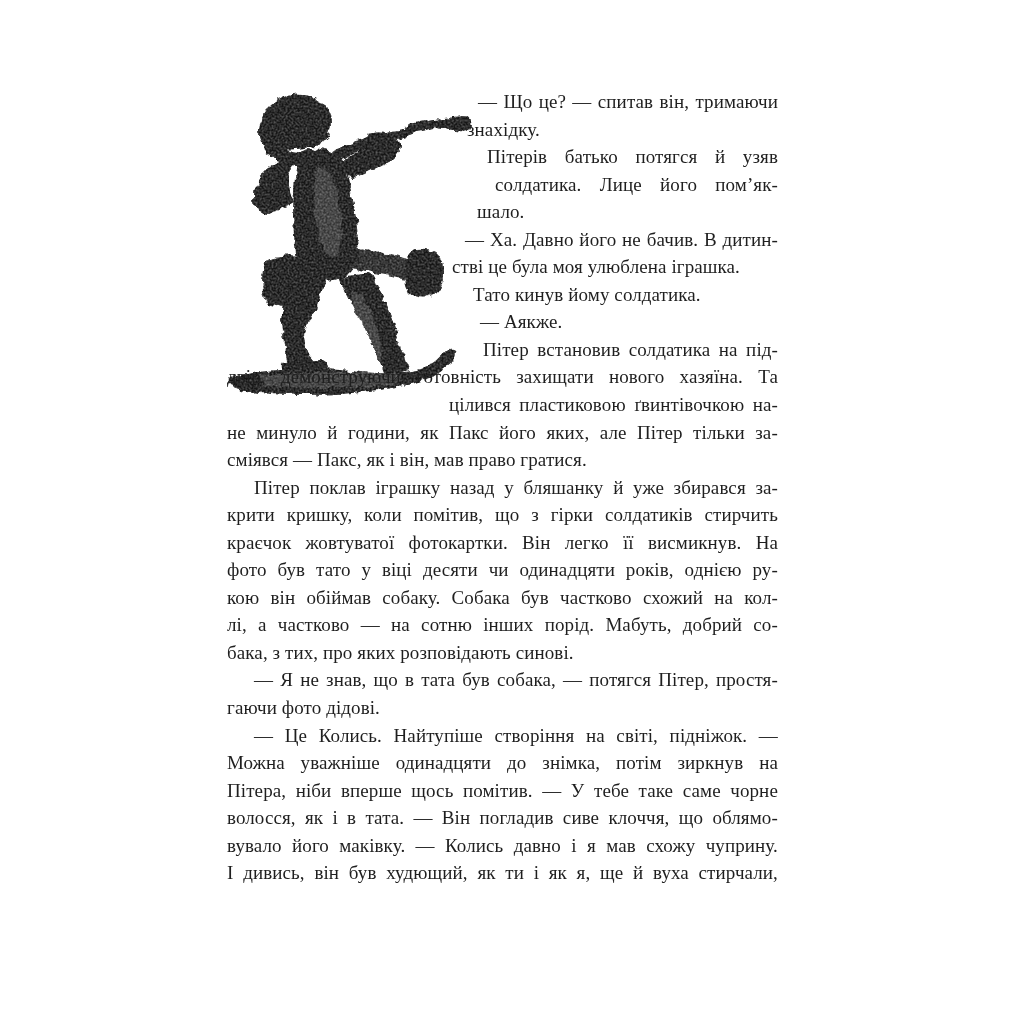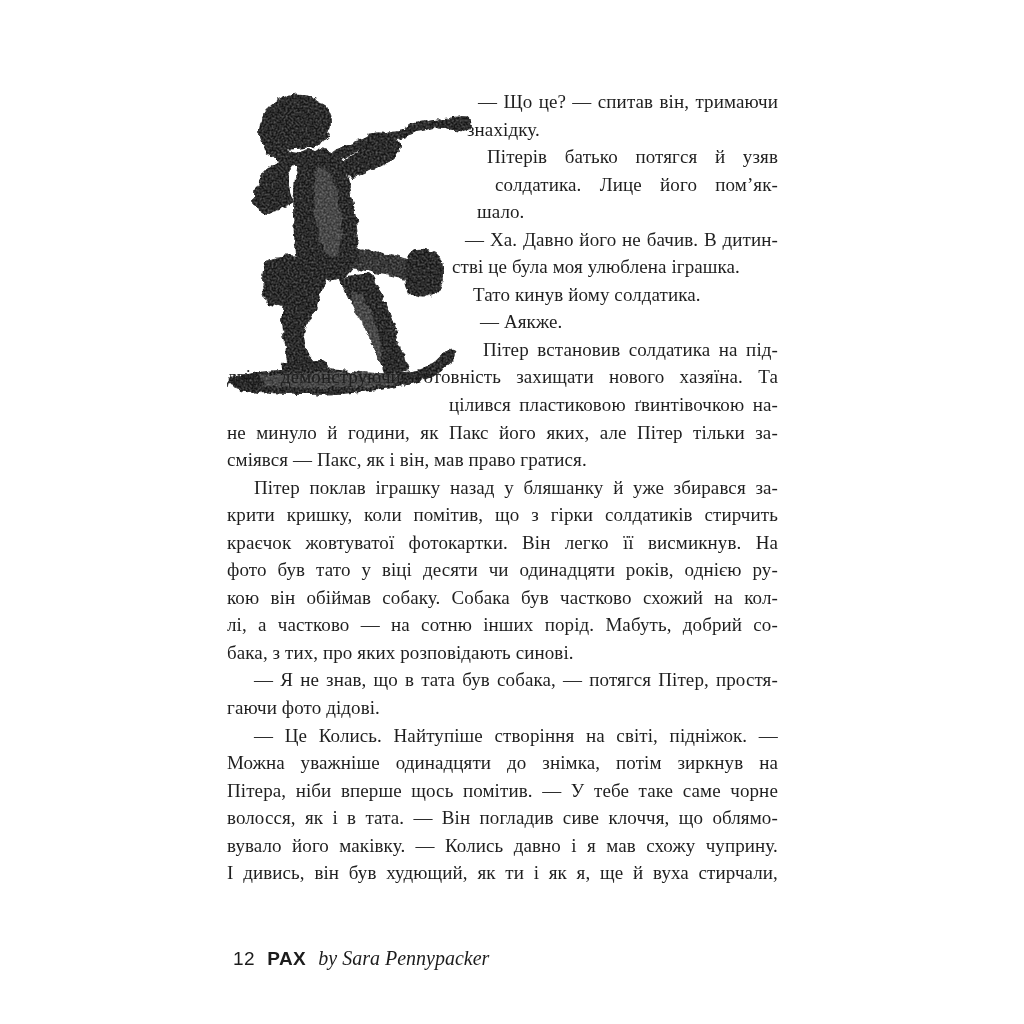--- a/index.html
+++ b/index.html
@@ -327,19 +327,14 @@
         <span>і</span>
         <span>як</span>
         <span>я,</span>
         <span>ще</span>
         <span>й</span>
         <span>вуха</span>
         <span>стирчали,</span>
       </div>
     </div>
 
-  <div class="footer">
-    <span class="pagenum">12</span>
-    <span class="booktitle">PAX</span>
-    <span class="byline">by Sara Pennypacker</span>
-  </div>
 
 </div>
 
 </body></html>

